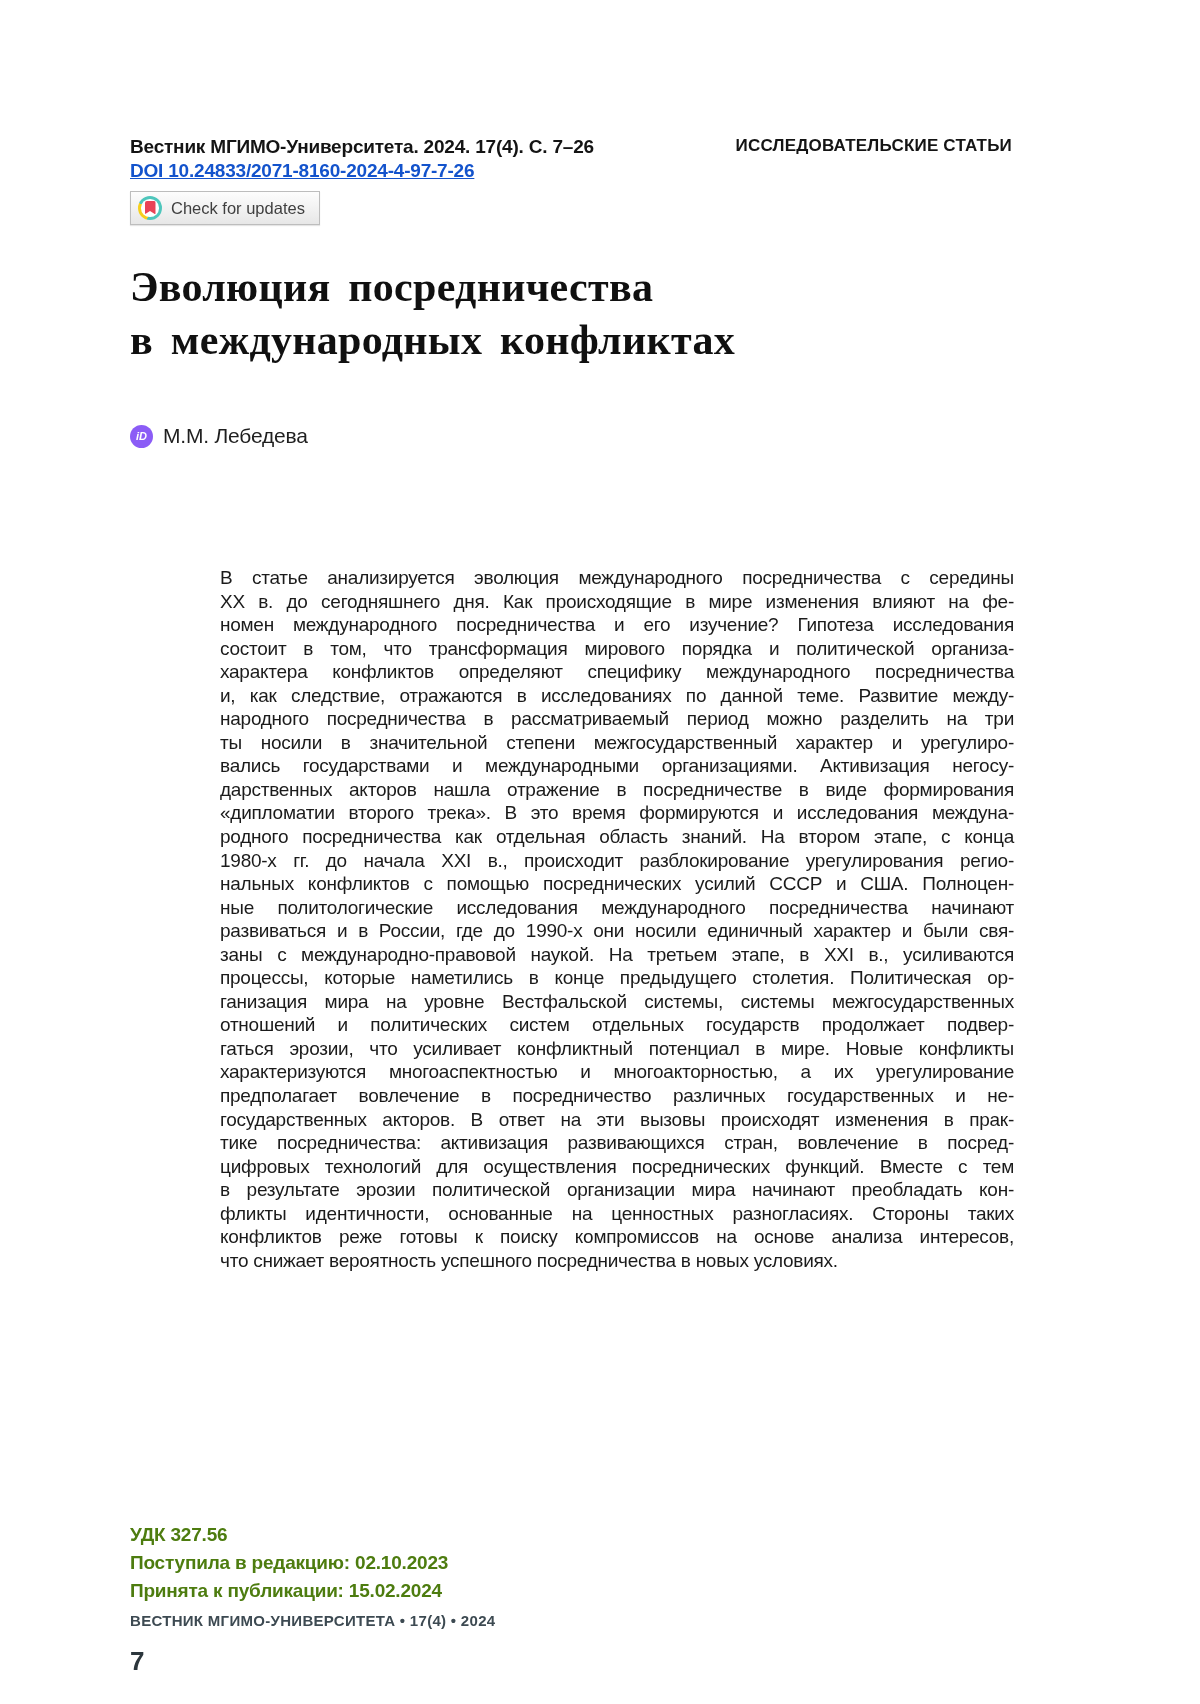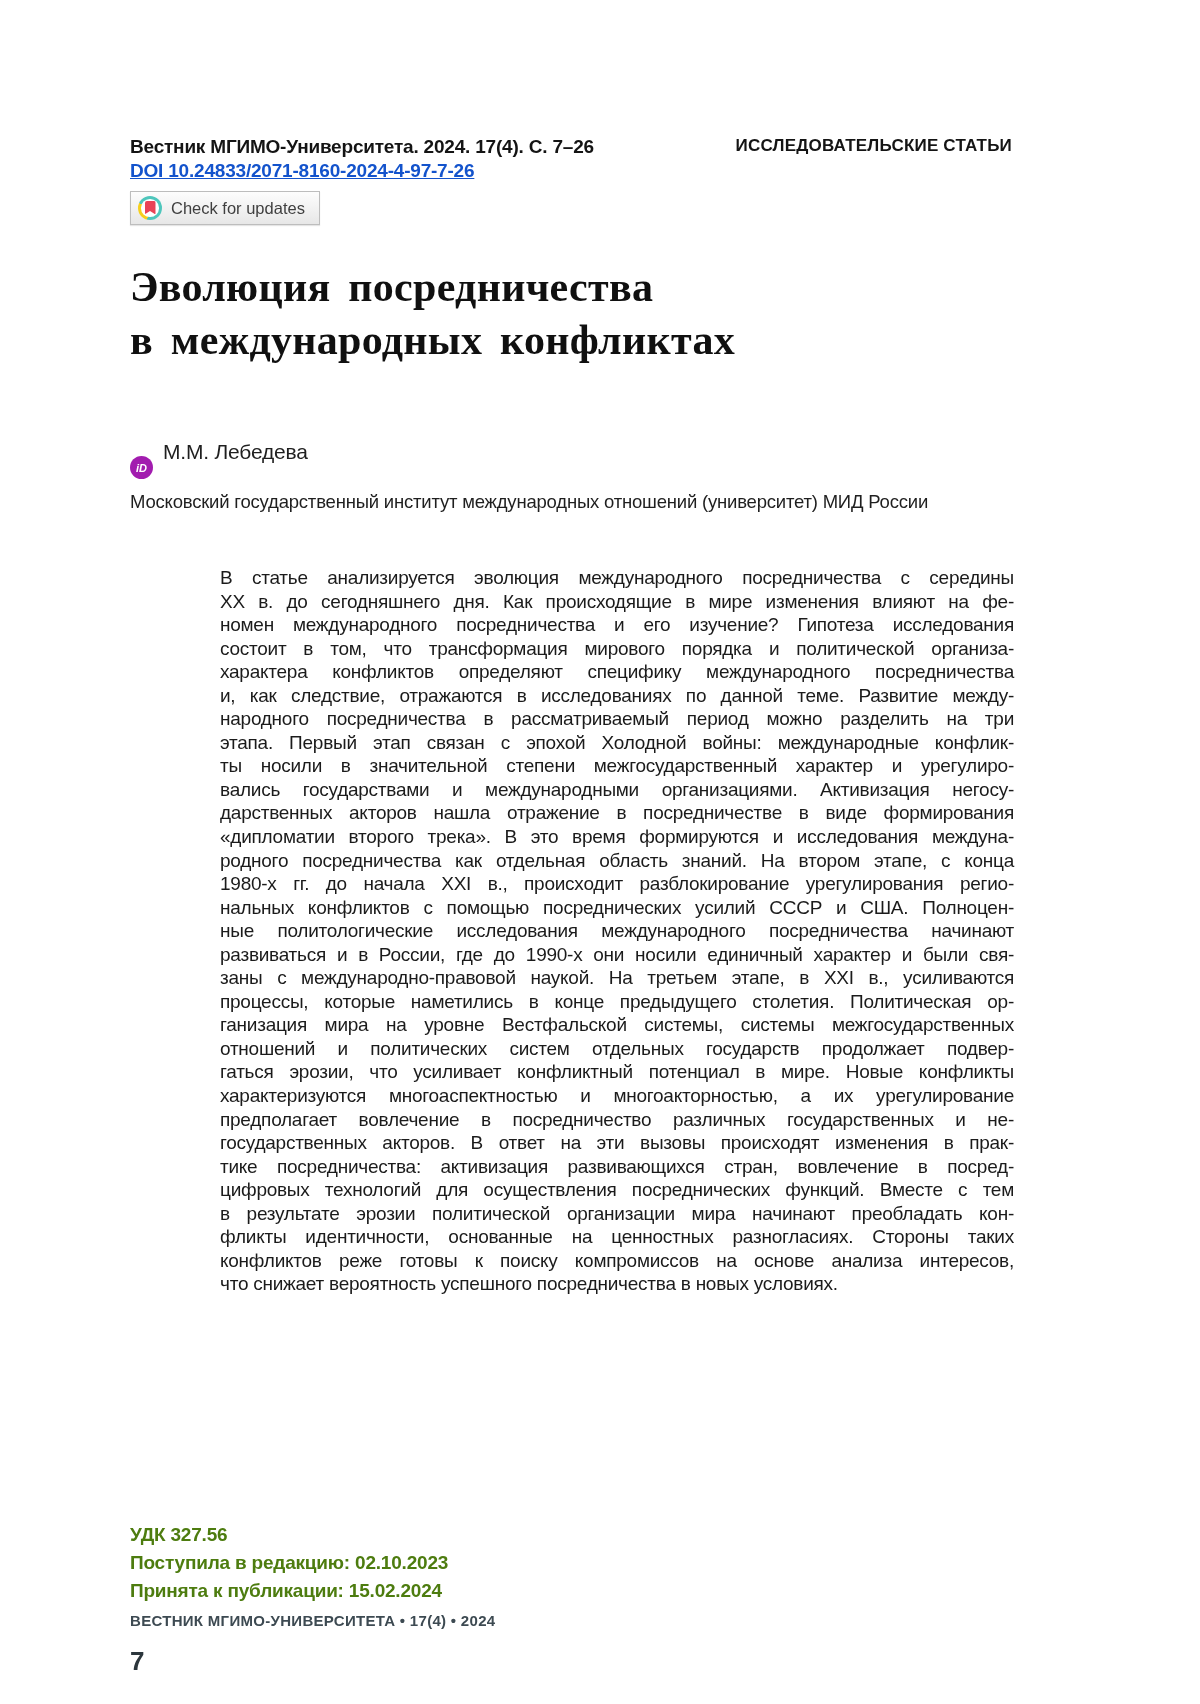--- a/index.html
+++ b/index.html
@@ -20,22 +20,22 @@
     background:conic-gradient(#4ec6bc 0 54%, #f5cf1e 54% 82%, #4ec6bc 82% 100%);flex:0 0 auto;}
   .cm-ring::before{content:"";position:absolute;inset:3.2px;background:#fff;border-radius:50%;}
   .cm-mark{position:absolute;left:6.5px;top:5px;width:11px;height:13.5px;background:#e94356;border-radius:2px;
     clip-path:polygon(0 0,100% 0,100% 100%,50% 74%,0 100%);}
   .check-badge-label{font-size:16.5px;color:#3f3f3f;}
 
   
   .title{position:absolute;left:130px;top:261px;font-family:"Liberation Serif",serif;font-weight:700;
     font-size:42px;line-height:53px;color:#101010;letter-spacing:0.3px;word-spacing:7px;}
   .author-row{position:absolute;left:130px;top:424px;display:flex;align-items:center;gap:10px;}
-  .orcid-icon{width:23px;height:23px;border-radius:50%;background:#a21caf;color:#fff;font-size:11px;font-weight:700;
-    font-style:italic;display:flex;align-items:center;justify-content:center;cursor:pointer;flex:0 0 auto;margin-top:32px;}
+  .orcid-icon{width:23px;height:23px;border-radius:50%;background:#8b5cf6;color:#fff;font-size:11px;font-weight:700;
+    font-style:italic;display:flex;align-items:center;justify-content:center;cursor:pointer;flex:0 0 auto;}
   .author-name{font-size:21px;color:#1f1f1f;letter-spacing:-0.2px;}
   .affiliation{position:absolute;left:130px;top:491px;font-size:18.5px;letter-spacing:-0.2px;color:#1f1f1f;}
 
   
   .abstract{position:absolute;left:220px;top:566px;width:794px;font-size:19px;line-height:23.55px;
     letter-spacing:-0.25px;color:#1b1b1b;}
   .abs-line{text-align:justify;text-align-last:justify;}
   .abs-line:last-child{text-align-last:left;}
 
   
@@ -70,31 +70,29 @@
   <h1 class="title" style="margin:0;">
     <div>Эволюция посредничества</div>
     <div>в международных конфликтах</div>
   </h1>
 
   <div class="author-row">
     <span class="orcid-icon">iD</span>
     <span class="author-name">М.М. Лебедева</span>
   </div>
 
-  <div class="affiliation">Московский государственный институт международных отношений (университет) МИД России</div>
 
   <div class="abstract">
       <div class="abs-line">В статье анализируется эволюция международного посредничества с середины</div>
       <div class="abs-line">ХХ в. до сегодняшнего дня. Как происходящие в мире изменения влияют на фе-</div>
       <div class="abs-line">номен международного посредничества и его изучение? Гипотеза исследования</div>
       <div class="abs-line">состоит в том, что трансформация мирового порядка и политической организа-</div>
       <div class="abs-line">характера конфликтов определяют специфику международного посредничества</div>
       <div class="abs-line">и, как следствие, отражаются в исследованиях по данной теме. Развитие между-</div>
       <div class="abs-line">народного посредничества в рассматриваемый период можно разделить на три</div>
-      <div class="abs-line">этапа. Первый этап связан с эпохой Холодной войны: международные конфлик-</div>
       <div class="abs-line">ты носили в значительной степени межгосударственный характер и урегулиро-</div>
       <div class="abs-line">вались государствами и международными организациями. Активизация негосу-</div>
       <div class="abs-line">дарственных акторов нашла отражение в посредничестве в виде формирования</div>
       <div class="abs-line">«дипломатии второго трека». В это время формируются и исследования междуна-</div>
       <div class="abs-line">родного посредничества как отдельная область знаний. На втором этапе, с конца</div>
       <div class="abs-line">1980-х гг. до начала XXI в., происходит разблокирование урегулирования регио-</div>
       <div class="abs-line">нальных конфликтов с помощью посреднических усилий СССР и США. Полноцен-</div>
       <div class="abs-line">ные политологические исследования международного посредничества начинают</div>
       <div class="abs-line">развиваться и в России, где до 1990-х они носили единичный характер и были свя-</div>
       <div class="abs-line">заны с международно-правовой наукой. На третьем этапе, в XXI в., усиливаются</div>

